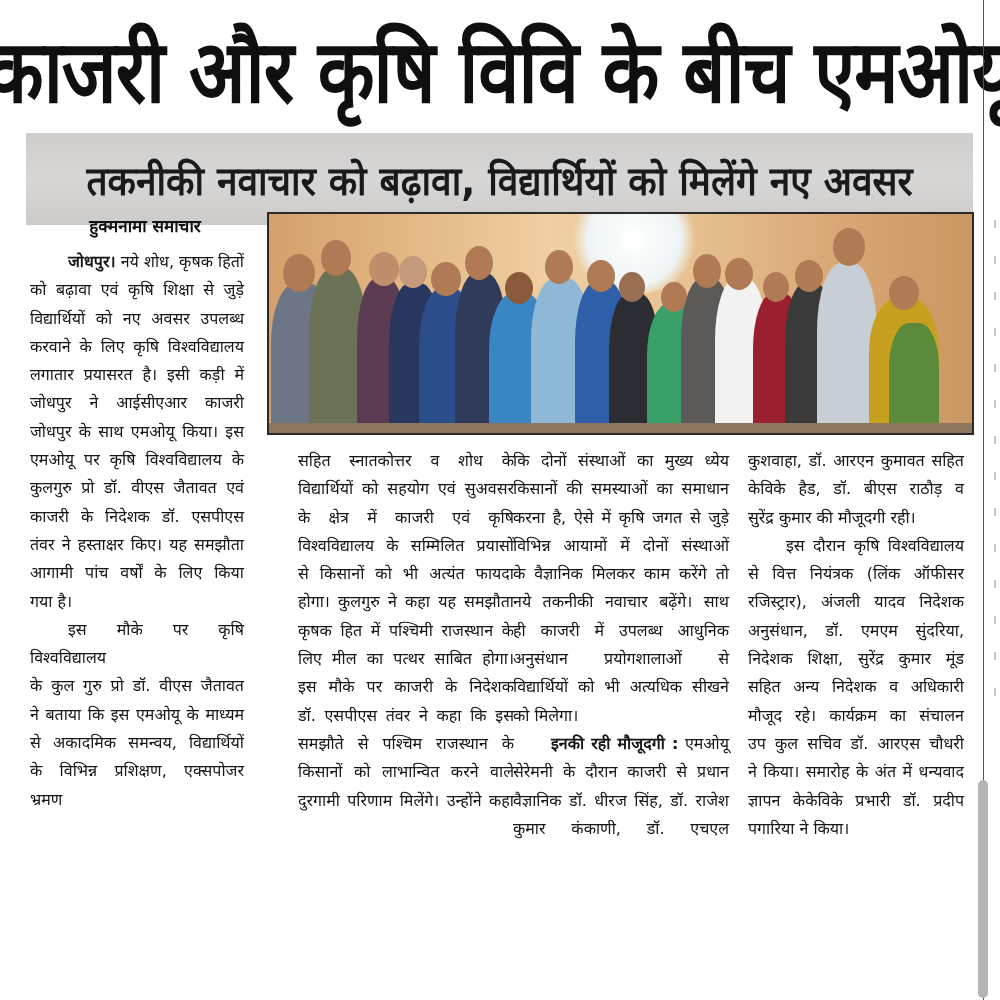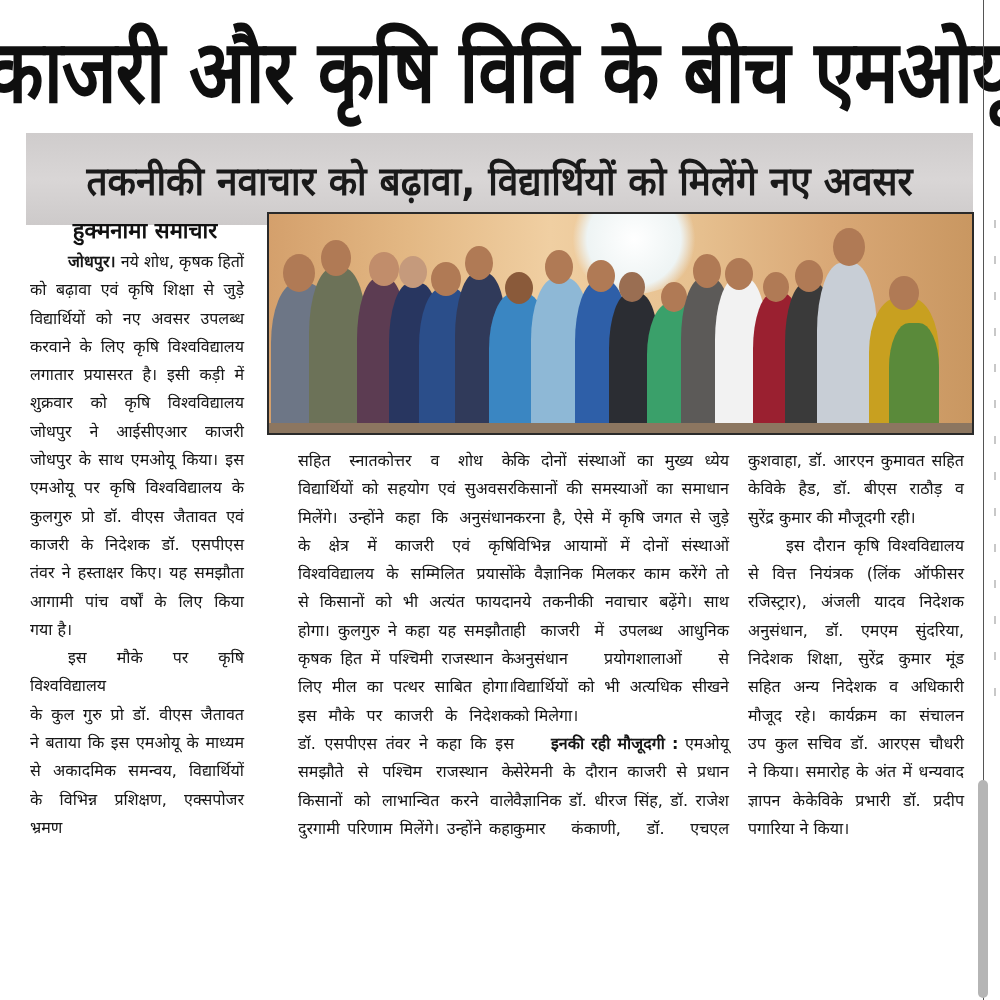--- a/index.html
+++ b/index.html
@@ -39,21 +39,21 @@
   .photo .logo {
     position:absolute; left:300px; top:-30px; width:130px; height:110px; border-radius:50%;
     background:radial-gradient(circle,#ffffff 0%,#eef4f4 55%,rgba(255,255,255,0) 72%);
   }
   .photo .table-edge { position:absolute; left:0; bottom:0; width:100%; height:10px; background:#8c7660; }
   .person { position:absolute; bottom:0; border-radius:40% 40% 6px 6px; }
   .head { position:absolute; border-radius:50%; background:#b07a55; }
 
   .byline {
     position:absolute; left:30px; top:214px; width:230px; text-align:center;
-    font-weight:bold; font-size:22px; color:#111;
+    font-weight:bold; font-size:17px; color:#111;
   }
   .col {
     position:absolute; font-size:16px; line-height:28.3px; color:#161616;
     text-align:justify; text-align-last:justify;
   }
   .col p { margin:0; }
   .col .indent { text-indent:38px; }
   .col .last { text-align-last:left; }
   .col b { font-weight:bold; }
   .col1 { left:30px; top:248px; width:214px; }
@@ -112,40 +112,38 @@
   <div class="head" style="left:620px;top:62px;width:30px;height:34px;"></div>
   <div class="table-edge"></div>
 </div>
 
 <div class="col col1">
   <p class="indent"><b>जोधपुर।</b> <span>नये शोध, कृषक हितों</span></p>
   <p>को बढ़ावा एवं कृषि शिक्षा से जुड़े</p>
   <p>विद्यार्थियों को नए अवसर उपलब्ध</p>
   <p>करवाने के लिए कृषि विश्वविद्यालय</p>
   <p>लगातार प्रयासरत है। इसी कड़ी में</p>
-  <p>शुक्रवार को कृषि विश्वविद्यालय</p>
   <p>जोधपुर ने आईसीएआर काजरी</p>
   <p>जोधपुर के साथ एमओयू किया। इस</p>
   <p>एमओयू पर कृषि विश्वविद्यालय के</p>
   <p>कुलगुरु प्रो डॉ. वीएस जैतावत एवं</p>
   <p>काजरी के निदेशक डॉ. एसपीएस</p>
   <p>तंवर ने हस्ताक्षर किए। यह समझौता</p>
   <p>आगामी पांच वर्षों के लिए किया</p>
   <p class="last">गया है।</p>
   <p class="indent">इस मौके पर कृषि विश्वविद्यालय</p>
   <p>के कुल गुरु प्रो डॉ. वीएस जैतावत</p>
   <p>ने बताया कि इस एमओयू के माध्यम</p>
   <p>से अकादमिक समन्वय, विद्यार्थियों</p>
   <p>के विभिन्न प्रशिक्षण, एक्सपोजर भ्रमण</p>
 </div>
 
 <div class="col col2">
   <p>सहित स्नातकोत्तर व शोध के</p>
   <p>विद्यार्थियों को सहयोग एवं सुअवसर</p>
-  <p>मिलेंगे। उन्होंने कहा कि अनुसंधान</p>
   <p>के क्षेत्र में काजरी एवं कृषि</p>
   <p>विश्वविद्यालय के सम्मिलित प्रयासों</p>
   <p>से किसानों को भी अत्यंत फायदा</p>
   <p>होगा। कुलगुरु ने कहा यह समझौता</p>
   <p>कृषक हित में पश्चिमी राजस्थान के</p>
   <p>लिए मील का पत्थर साबित होगा।</p>
   <p>इस मौके पर काजरी के निदेशक</p>
   <p>डॉ. एसपीएस तंवर ने कहा कि इस</p>
   <p>समझौते से पश्चिम राजस्थान के</p>
   <p>किसानों को लाभान्वित करने वाले</p>

